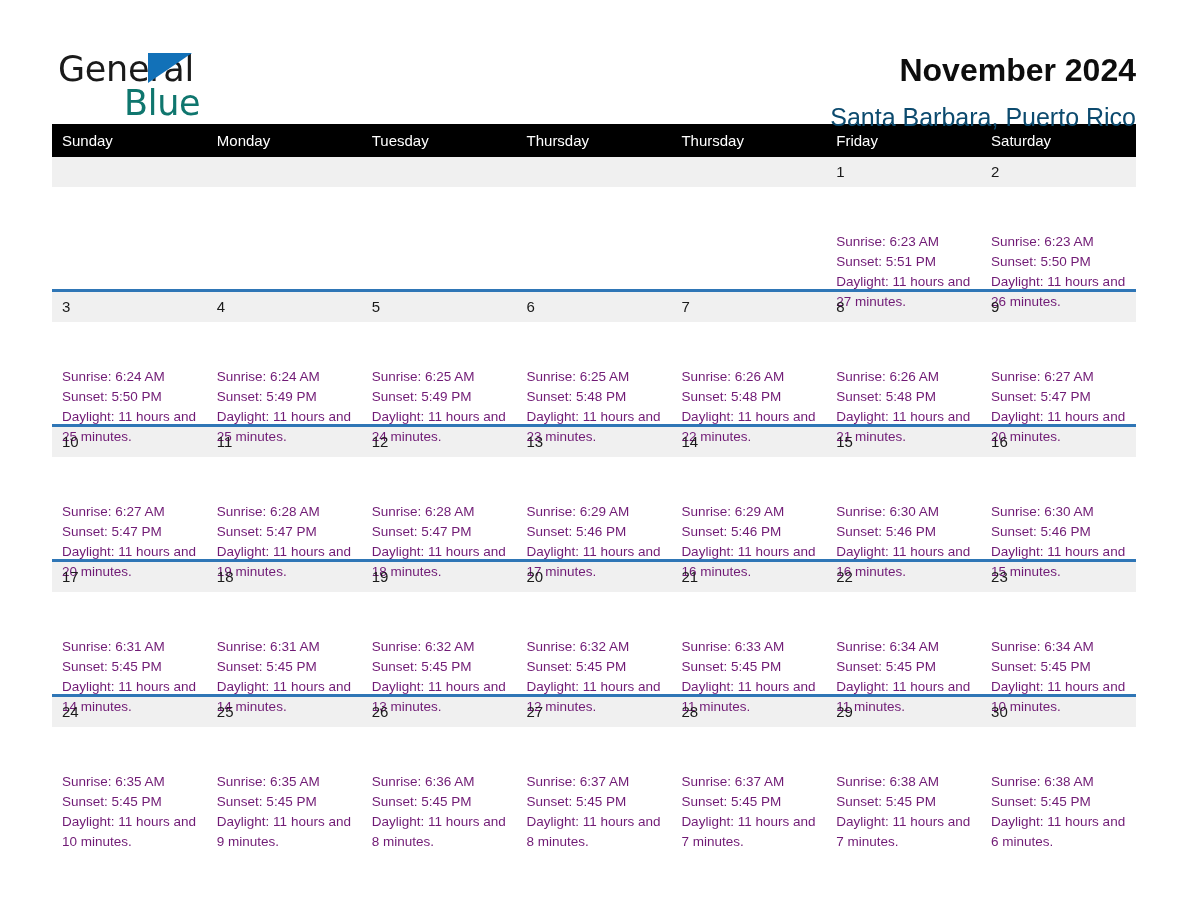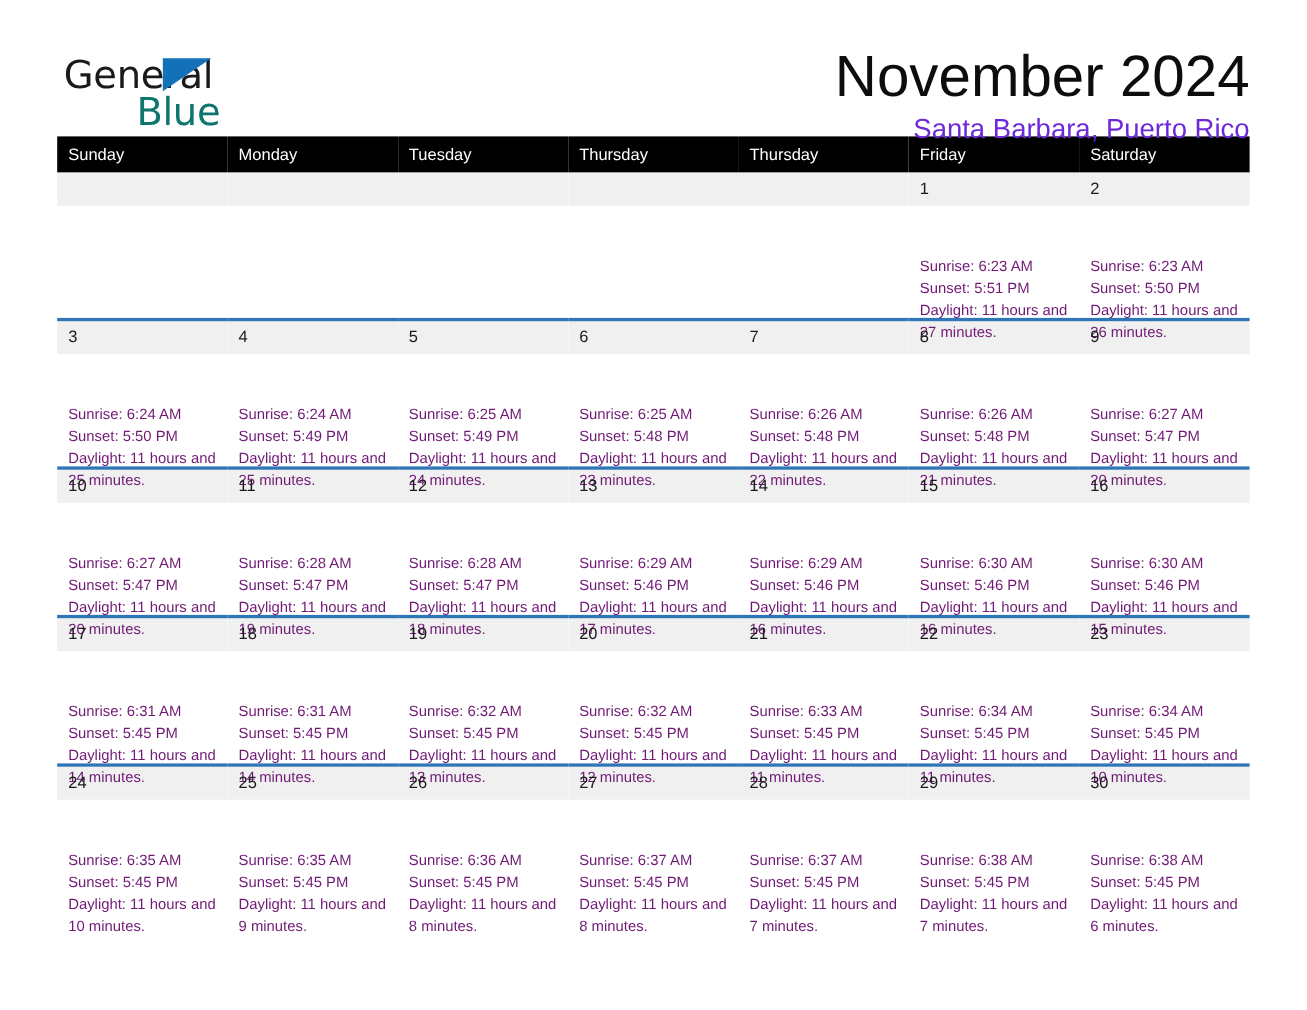--- a/index.html
+++ b/index.html
@@ -67,31 +67,31 @@
     color: #0f766e;
     font-family: "DejaVu Sans", sans-serif;
     font-weight: 400;
   }
   .titles {
     text-align: right;
     flex: 1 1 auto;
     padding-top: 2px;
   }
   .month-title {
-    font-size: 53px;
+    font-size: 32px;
     line-height: 48px;
-    font-weight: 400;
+    font-weight: 700;
     color: #0d0d0d;
     letter-spacing: 0px;
   }
   .location-title {
     font-size: 25px;
     line-height: 34px;
     font-weight: 400;
-    color: #6d28d9;
+    color: #0c4a6e;
     margin-top: 6px;
   }
 
   
   .calendar {
     margin-top: 14px;
     width: 1084px;
     border-collapse: collapse;
     table-layout: fixed;
   }

